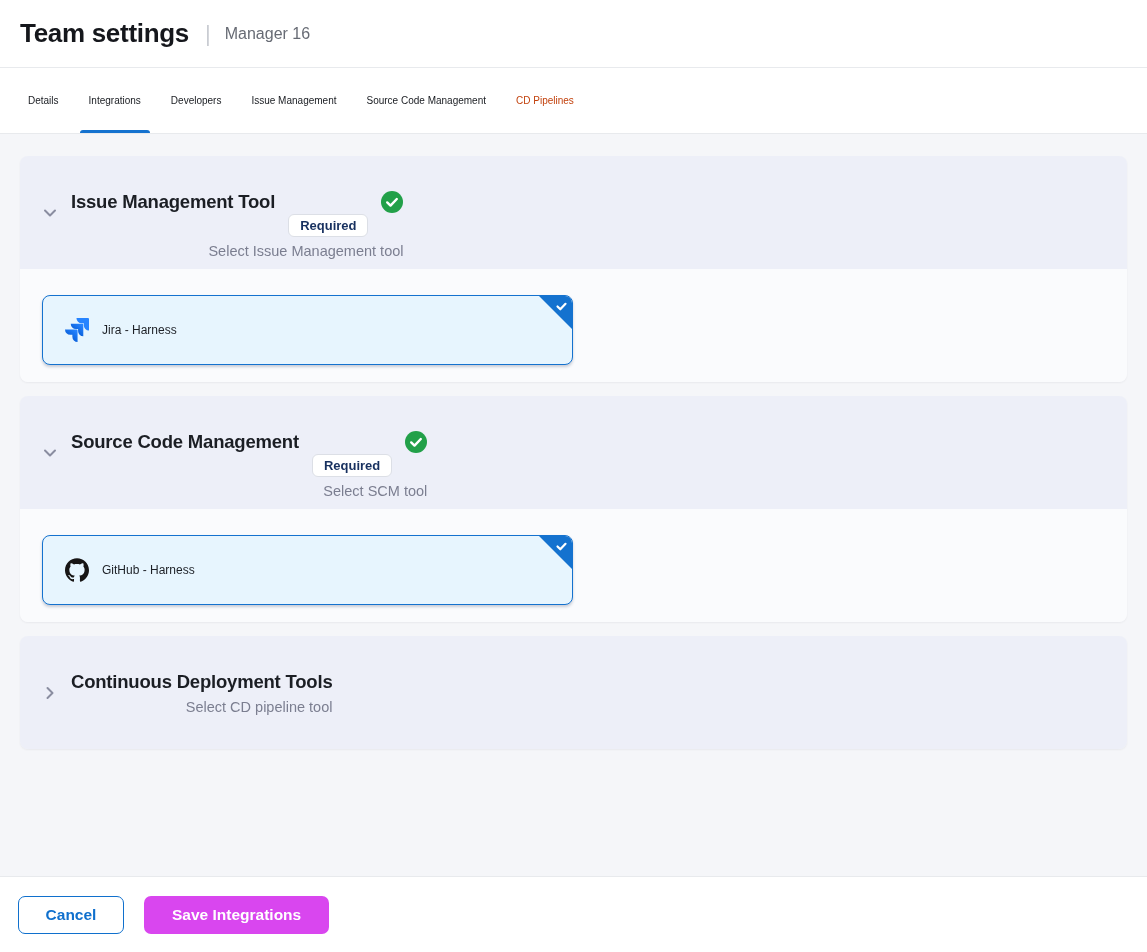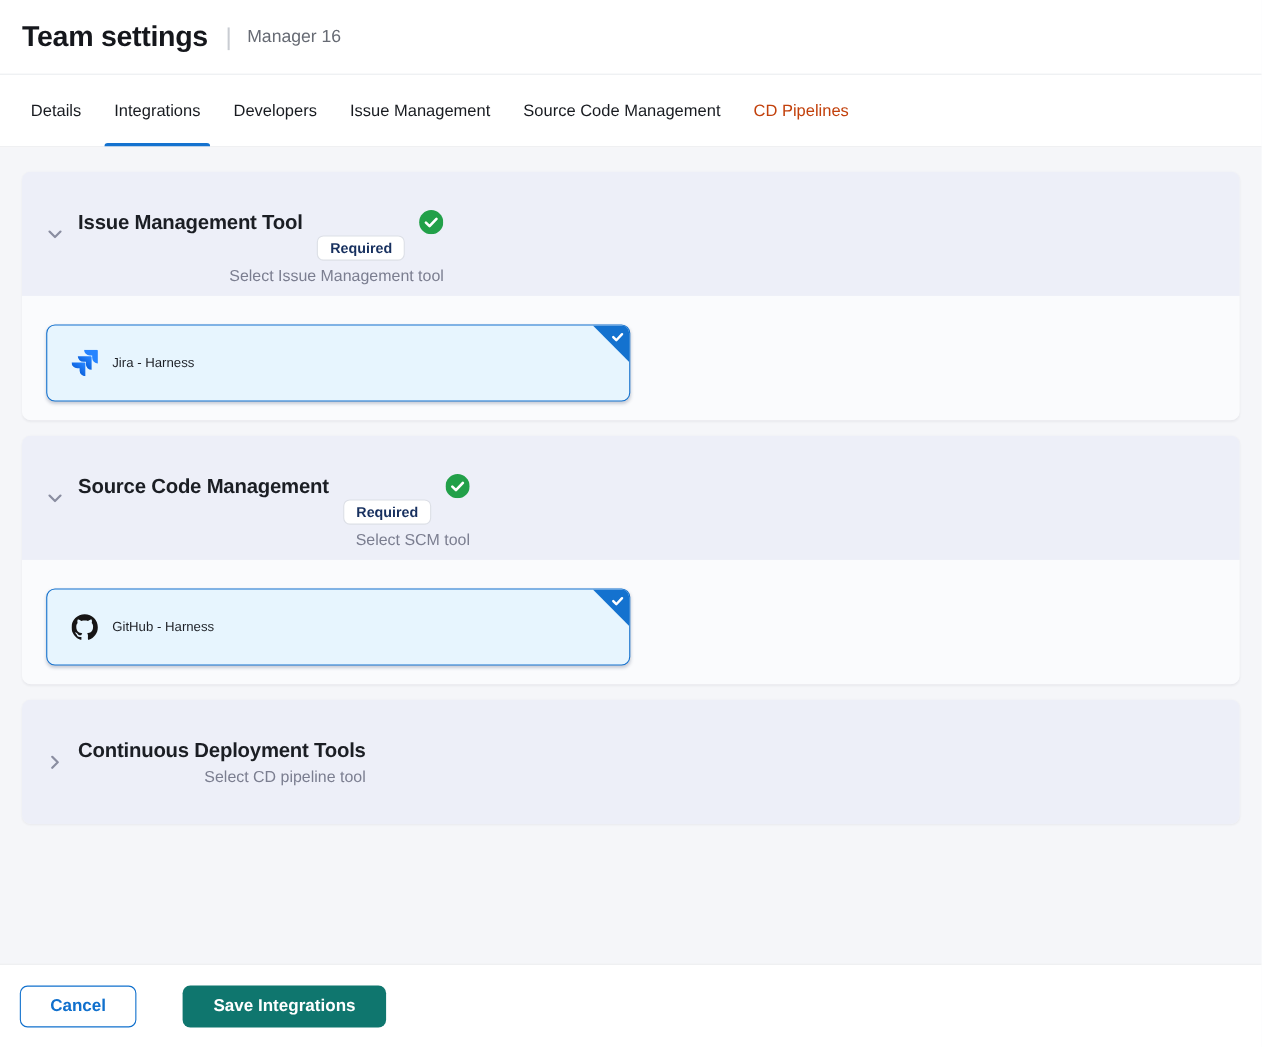--- a/index.html
+++ b/index.html
@@ -34,21 +34,21 @@
     display: flex;
     align-items: stretch;
     gap: 30px;
     padding: 0 28px;
     border-bottom: 1px solid #e8eaed;
     background: #ffffff;
   }
   .tab {
     display: flex;
     align-items: center;
-    font-size: 15px;
+    font-size: 10px;
     font-weight: 500;
     color: #181b20;
     position: relative;
     cursor: pointer;
     white-space: nowrap;
   }
   .tab.active::after {
     content: "";
     position: absolute;
     left: -9px; right: -9px; bottom: 0;
@@ -152,25 +152,24 @@
     font-weight: 700;
     cursor: pointer;
   }
   .btn-secondary {
     width: 106px;
     background: #ffffff;
     border: 1.5px solid #1070cd;
     color: #1070cd;
   }
   .btn-primary {
-    background: #0f766e;
+    background: #d946ef;
     border: none;
     color: #ffffff;
     padding: 0 28px;
-    margin-left: 22px;
   }
 
   .icon24 { width: 24px; height: 24px; flex: 0 0 24px; }
 </style>
 </head>
 <body>
 
 <header class="page-header">
   <h1 class="page-title">Team settings</h1>
   <span class="title-sep">|</span>

